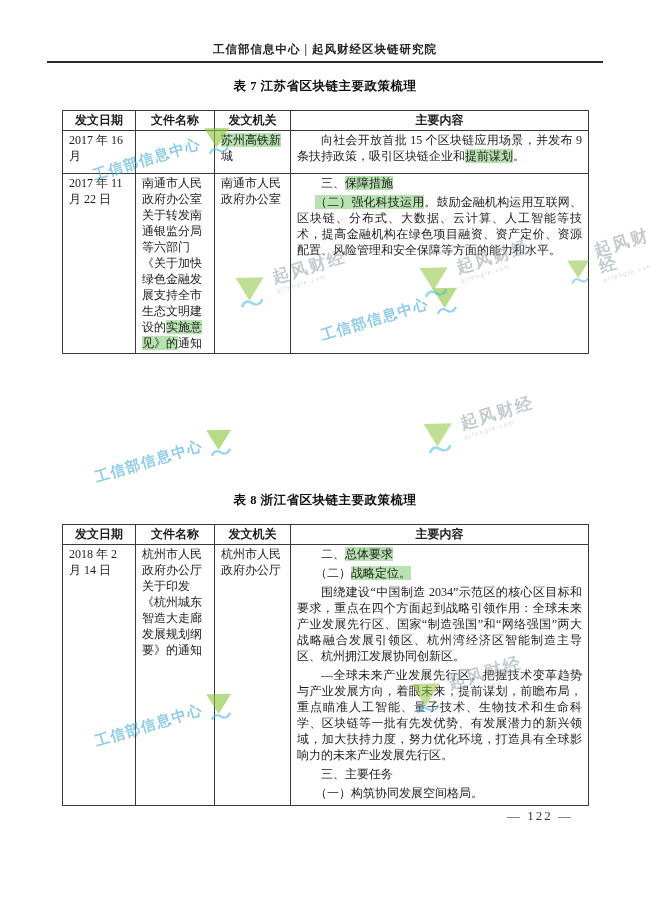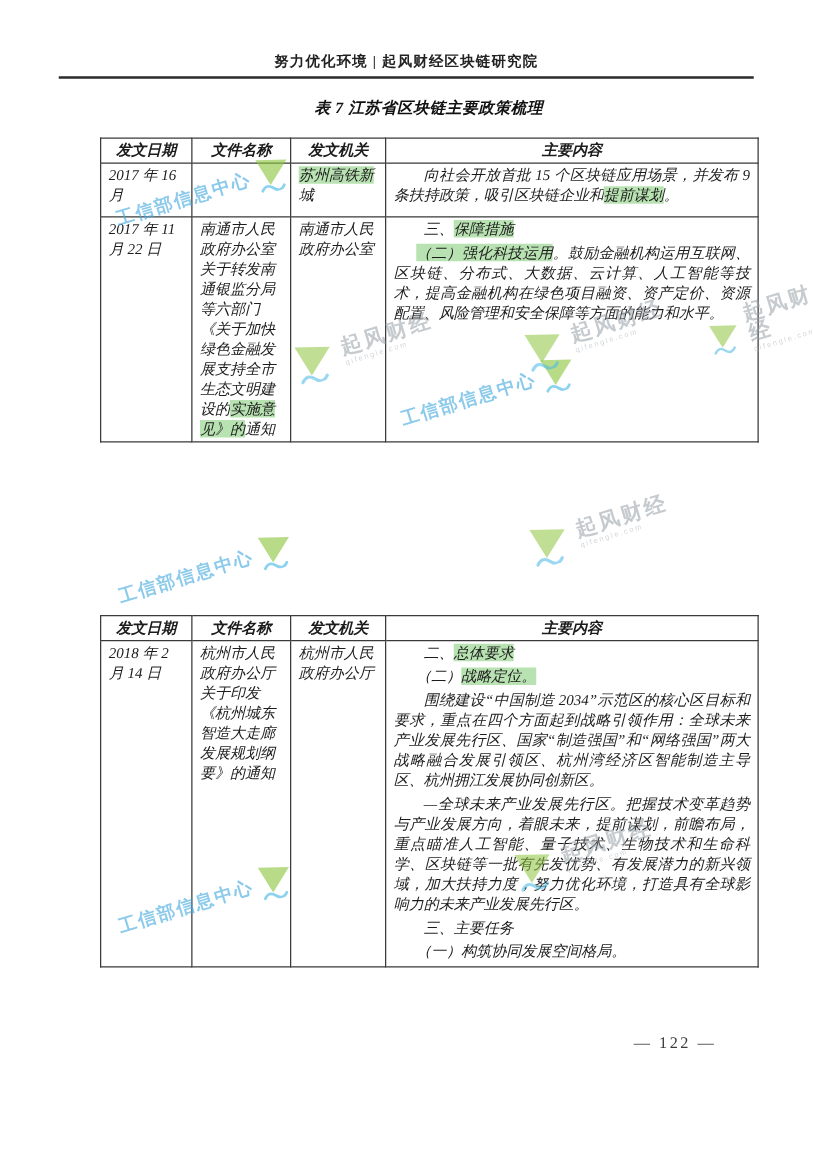--- a/index.html
+++ b/index.html
@@ -13,21 +13,21 @@
   html,body{margin:0;padding:0;background:#ffffff;}
   .page{
     position:relative;width:650px;height:919px;background:#ffffff;overflow:hidden;
     font-family:"Liberation Serif","DejaVu Serif",serif;color:var(--text);
   }
   .doc-header{
     position:absolute;top:42px;left:0;width:650px;text-align:center;
     font-size:11.5px;font-weight:bold;letter-spacing:1px;color:#222;
   }
   .header-rule{position:absolute;top:61px;left:47px;width:556px;height:2px;background:#2b2b2b;}
-  .tbl-section{position:absolute;left:80px;width:526px;z-index:2;font-style:italic;}
+  .tbl-section{position:absolute;left:62px;width:526px;z-index:2;}
   #table-sec-0{top:78px;}
   #table-sec-1{top:492px;}
   .caption{
     width:100%;text-align:center;font-weight:bold;font-size:12.5px;
     letter-spacing:0.5px;margin-bottom:15px;color:#111;
   }
   table.policy{
     border-collapse:collapse;table-layout:fixed;width:526px;
     font-size:12px;color:var(--text);
   }
@@ -39,21 +39,21 @@
   td.c-content{padding:1px 7px;text-align:justify;}
   td p{margin:0 0 3px 0;}
   td.c-file p,td.c-agency p{margin:0;}
   .hl{background:var(--hl);}
   #table-sec-0 tbody tr:nth-child(1){height:43px;}
   #table-sec-0 tbody tr:nth-child(2){height:180px;}
   #table-sec-0 tbody tr:nth-child(3){height:126px;}
   #table-sec-1 tbody tr:nth-child(1){height:45px;}
   #table-sec-1 tbody tr:nth-child(2){height:212px;}
   .page-number{
-    position:absolute;left:490px;top:826px;width:100px;text-align:center;
+    position:absolute;left:490px;top:808px;width:100px;text-align:center;
     font-size:13px;color:#3c3c3c;letter-spacing:2px;
   }
   
   .wm{
     position:absolute;display:flex;align-items:center;gap:5px;
     pointer-events:none;z-index:3;transform:rotate(-17deg);
     font-family:"Liberation Sans","DejaVu Sans",sans-serif;
   }
   .wm-logo{display:block;}
   .wm-q{opacity:0.55;}
@@ -70,21 +70,21 @@
   .wm-m3{left:92px;top:440px;}
   .wm-q4{left:410px;top:664px;}
   .wm-m4{left:92px;top:704px;}
   .wm-q5{left:566px;top:238px;}
 </style>
 </head>
 <body>
 
 <div class="page">
 
-  <div class="doc-header">努力优化环境 | 起风财经区块链研究院</div>
+  <div class="doc-header">工信部信息中心 | 起风财经区块链研究院</div>
   <div class="header-rule"></div>
 
   <section class="tbl-section" id="table-sec-0">
     <div class="caption">表 7 江苏省区块链主要政策梳理</div>
     <table class="policy">
       <colgroup>
           <col style="width:73px">
           <col style="width:79px">
           <col style="width:76px">
           <col style="width:298px">
@@ -119,20 +119,21 @@
             <td class="c-content">
               <p style="text-indent: 2em;"><span>三、</span><span class="hl">保障措施</span></p>
               <p style="text-indent: 1.5em;"><span class="hl">（二）强化科技运用</span><span>。鼓励金融机构运用互联网、区块链、分布式、大数据、云计算、人工智能等技术，提高金融机构在绿色项目融资、资产定价、资源配置、风险管理和安全保障等方面的能力和水平。</span></p>
             </td>
           </tr>
         </tbody>
     </table>
   </section>
 
   <section class="tbl-section" id="table-sec-1">
+    <div class="caption">表 8 浙江省区块链主要政策梳理</div>
     <table class="policy">
       <colgroup>
           <col style="width:73px">
           <col style="width:79px">
           <col style="width:76px">
           <col style="width:298px">
         </colgroup>
       <thead>
           <tr>
             <th>发文日期</th>

